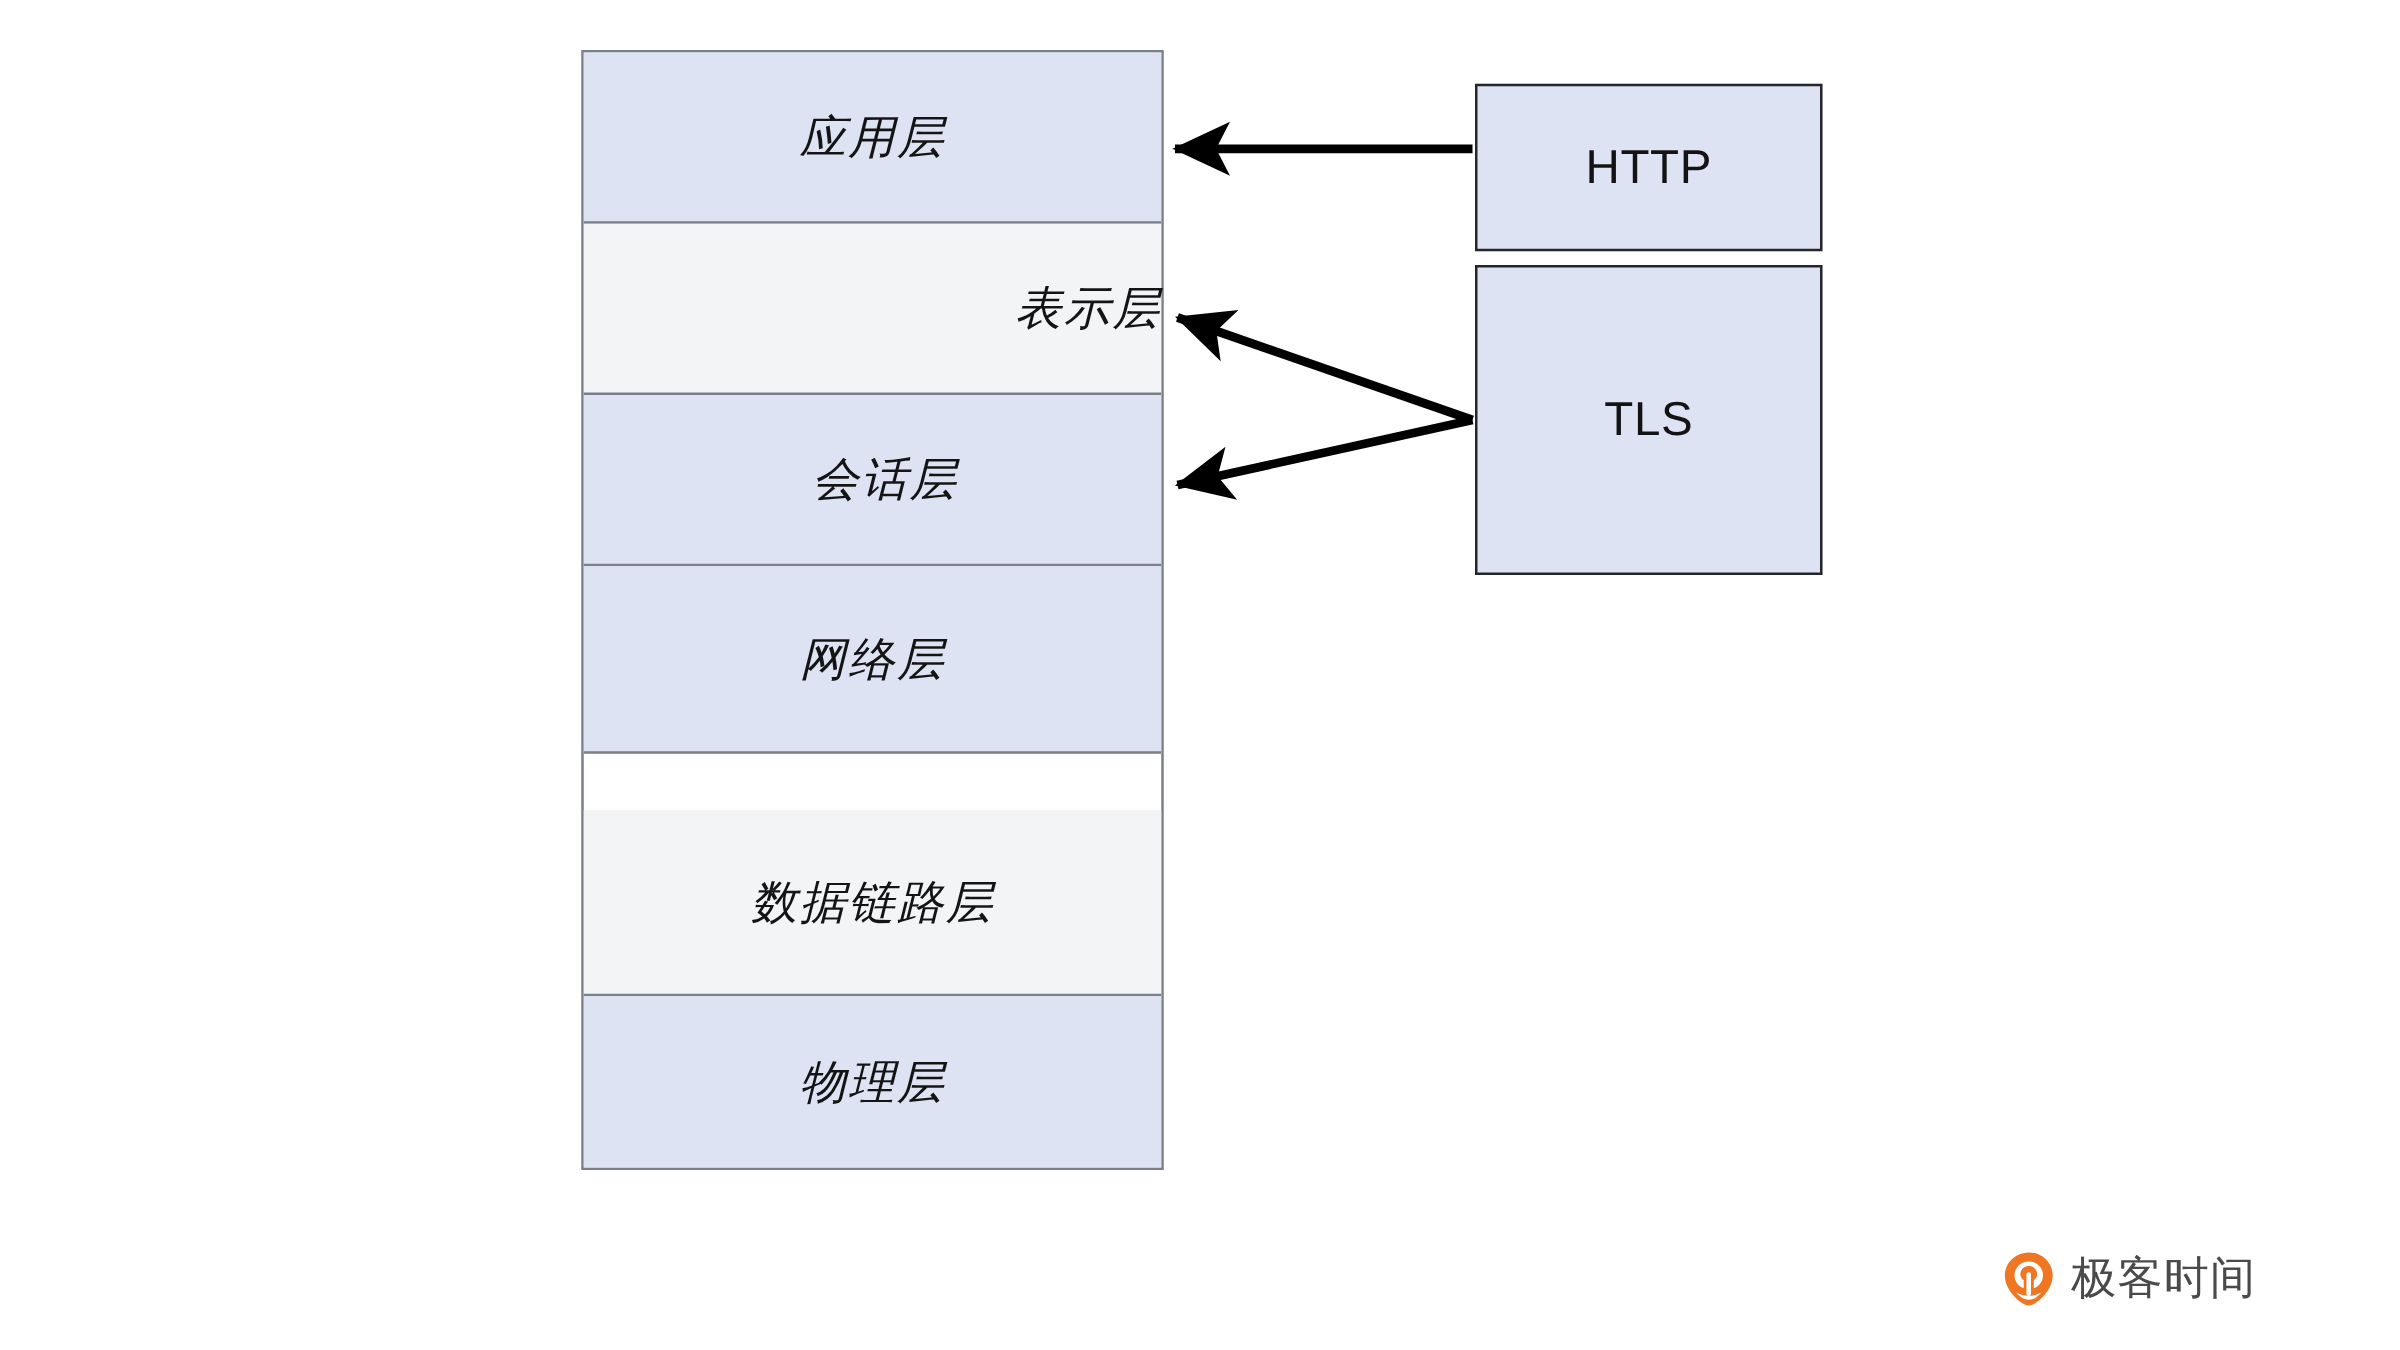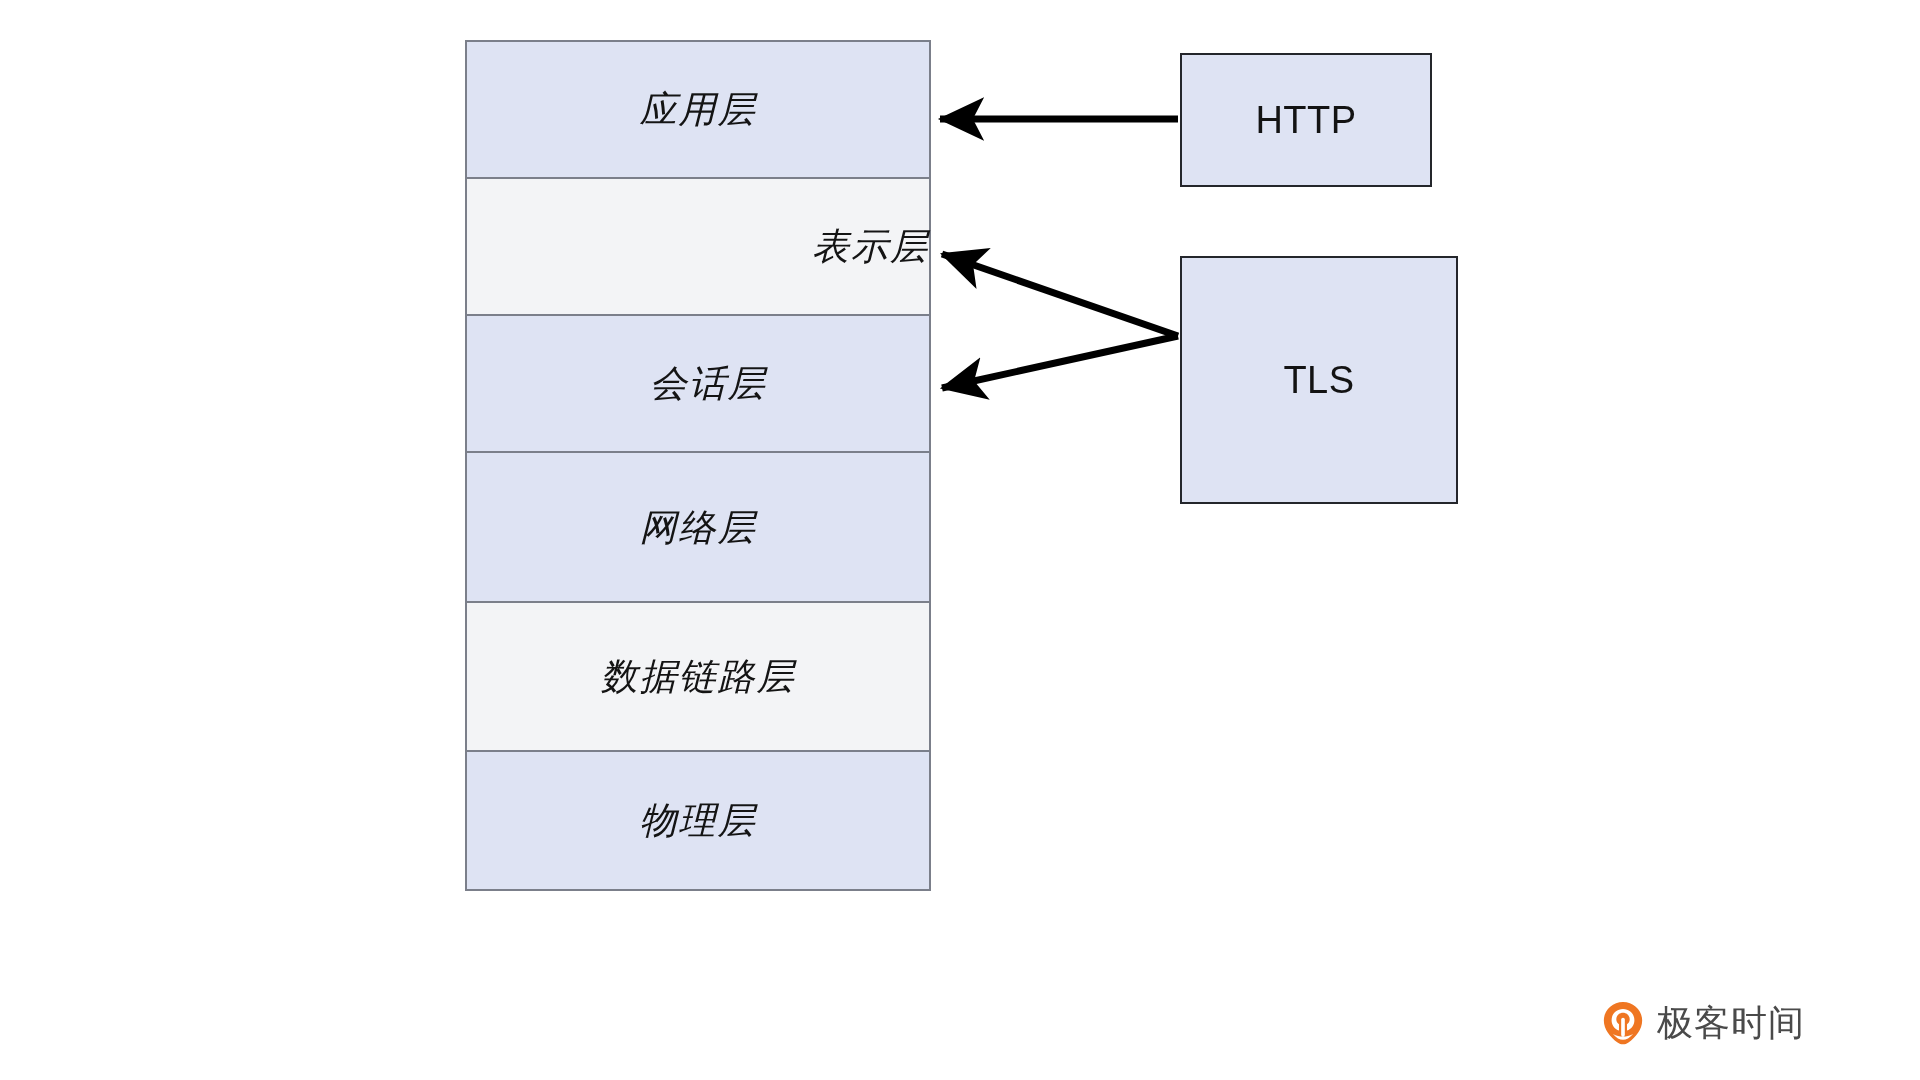--- a/index.html
+++ b/index.html
@@ -71,30 +71,29 @@
   }
   .proto-label {
     font-size: 38px;
     line-height: 1;
     color: #131313;
     letter-spacing: 0.5px;
     white-space: nowrap;
   }
   #box-http {
     left: 1180px;
-    top: 53px;
-    width: 252px;
+    top: 67px;
+    width: 278px;
     height: 134px;
   }
   #box-tls {
     left: 1180px;
     top: 212px;
     width: 278px;
     height: 248px;
-    margin-top: 44px;
   }
 
   
   #arrows {
     position: absolute;
     left: 0;
     top: 0;
     width: 1920px;
     height: 1080px;
     pointer-events: none;
@@ -134,21 +133,21 @@
     </div>
     <div class="osi-layer fill-gray" style="height:137px;justify-content:flex-end;">
       <span class="osi-label">表示层</span>
     </div>
     <div class="osi-layer fill-blue" style="height:137px;padding-left:20px;">
       <span class="osi-label">会话层</span>
     </div>
     <div class="osi-layer fill-blue" style="height:150px;">
       <span class="osi-label">网络层</span>
     </div>
-    <div class="osi-layer fill-gray" style="height:149px;">
+    <div class="osi-layer fill-gray" style="height:149px;margin-top:45px;">
       <span class="osi-label">数据链路层</span>
     </div>
     <div class="osi-layer fill-blue" style="height:137px;">
       <span class="osi-label">物理层</span>
     </div>
   </div>
 
   <div class="proto-box" id="box-http">
     <span class="proto-label">HTTP</span>
   </div>

